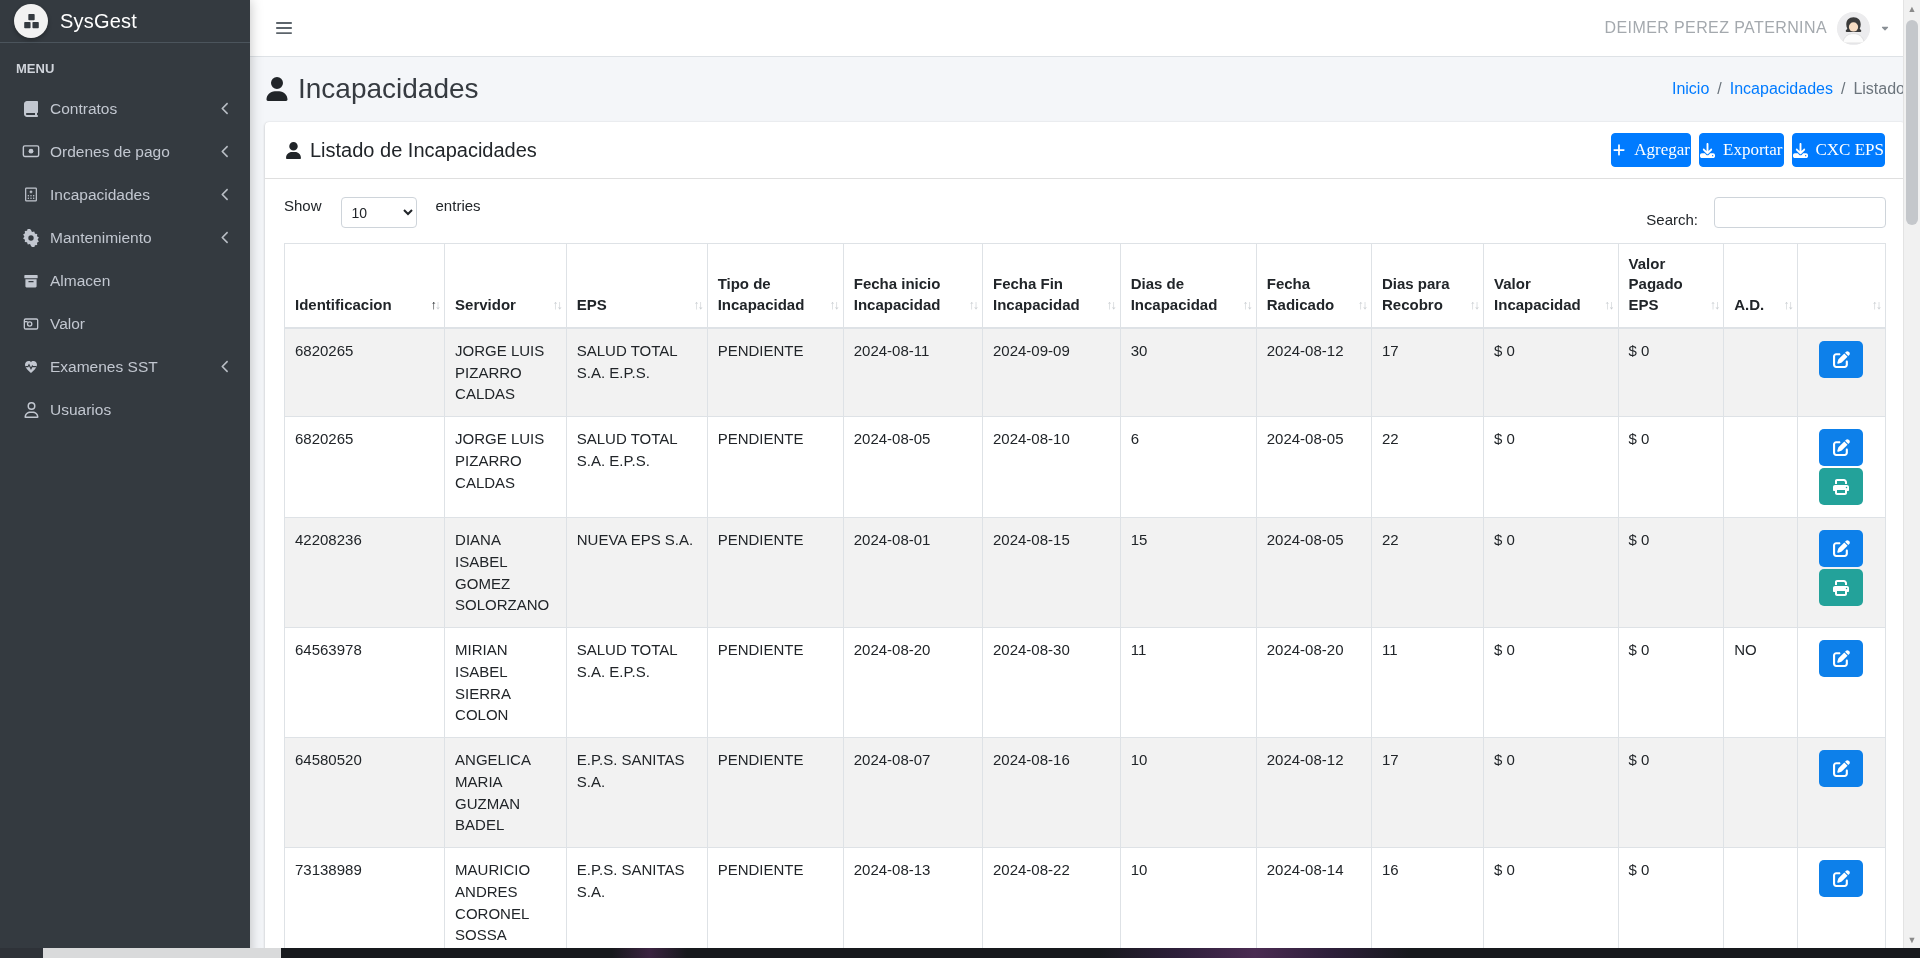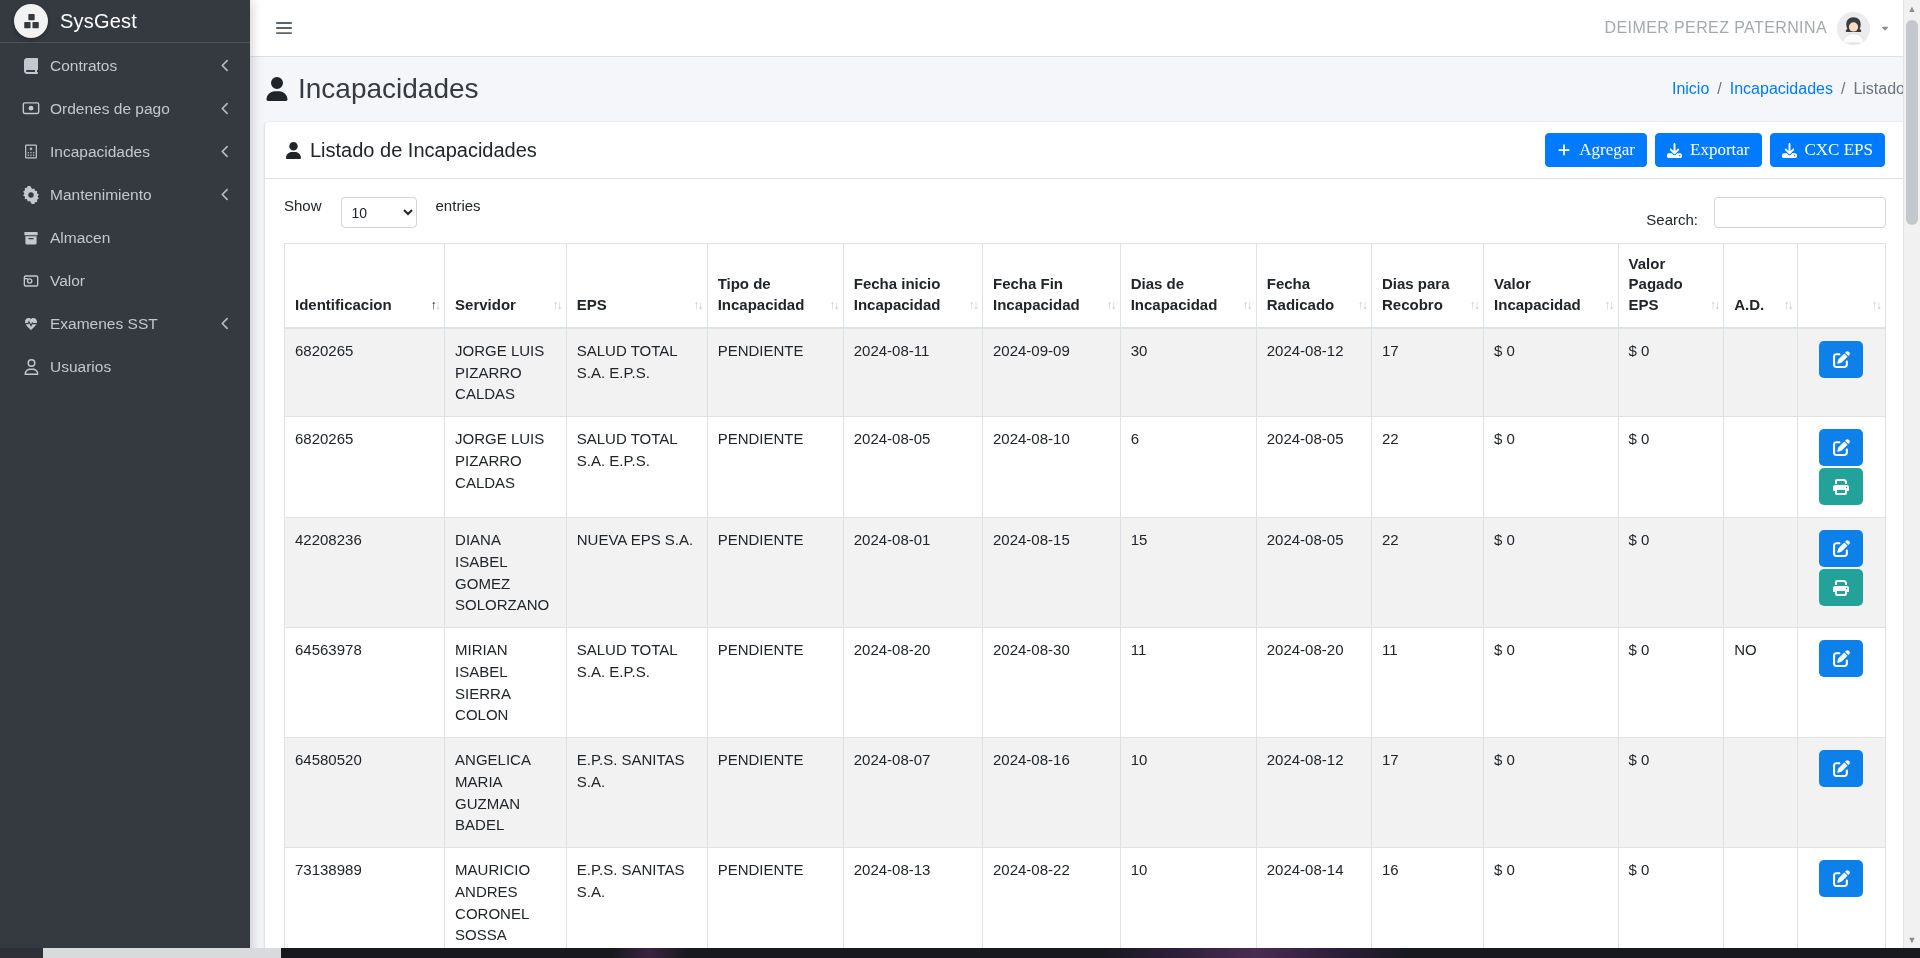--- a/index.html
+++ b/index.html
@@ -41,21 +41,21 @@
   .breadcrumb a { color:#007bff; text-decoration:none; cursor:pointer; }
   .crumb-sep { color:#6c757d; }
 
   
   .card { background:#fff; border-radius:4px; box-shadow:0 0 1px rgba(0,0,0,.125),0 1px 3px rgba(0,0,0,.2); }
   .card-header { display:flex; align-items:center; padding:11px 20px; border-bottom:1px solid rgba(0,0,0,.125); }
   .card-title { display:flex; align-items:center; gap:8px; font-size:20px; color:#212529; }
   .card-title .t-icon { display:flex; color:#212529; }
   .card-buttons { margin-left:auto; display:flex; gap:8px; }
   .btn { display:inline-flex; align-items:center; gap:8px; background:#007bff; border:1px solid #007bff;
-         color:#fff; border-radius:4px; padding:6px 11px; font-size:17px; cursor:pointer;
+         color:#fff; border-radius:4px; padding:6px 0; font-size:17px; cursor:pointer;
          font-family:"Liberation Serif", serif; }
   .btn .b-icon { display:flex; }
 
   .card-body { padding:18px 19px 20px 19px; }
   .controls { display:flex; align-items:center; margin-bottom:15px; font-size:15px; color:#212529; }
   .length { display:flex; align-items:flex-start; gap:19px; }
   .length select { width:76px; height:31px; border:1px solid #ced4da; border-radius:4px;
                    padding:2px 6px; font-size:14px; color:#212529; background:#fff;
                    font-family:"Liberation Sans", sans-serif; }
   .search { margin-left:auto; display:flex; align-items:flex-end; gap:16px; }
@@ -103,20 +103,21 @@
     <div class="brand">
       <span class="brand-logo">
         <svg viewBox="0 0 24 24" width="19" height="19" fill="#343a40">
           <rect x="8" y="2.5" width="8" height="8" rx="1"></rect>
           <rect x="2.8" y="12.5" width="8" height="8" rx="1"></rect>
           <rect x="13.2" y="12.5" width="8" height="8" rx="1"></rect>
         </svg>
       </span>
       <span class="brand-name">SysGest</span>
     </div>
+    <div class="menu-label">MENU</div>
     <nav id="sidebar-nav">
         <a class="nav-item">
           <span class="nav-icon">
             <svg viewBox="0 0 448 512" width="16" height="16" fill="currentColor">
               <path d="M96 0C43 0 0 43 0 96V416c0 53 43 96 96 96H384h32c17.7 0 32-14.3 32-32s-14.3-32-32-32V384c17.7 0 32-14.3 32-32V32c0-17.7-14.3-32-32-32H384 96zm0 384H352v64H96c-17.7 0-32-14.3-32-32s14.3-32 32-32z"></path>
             </svg>
           </span>
           <span class="nav-text">Contratos</span>
           <span class="nav-chevron">
             <svg viewBox="0 0 320 512" width="9" height="13" fill="currentColor">

